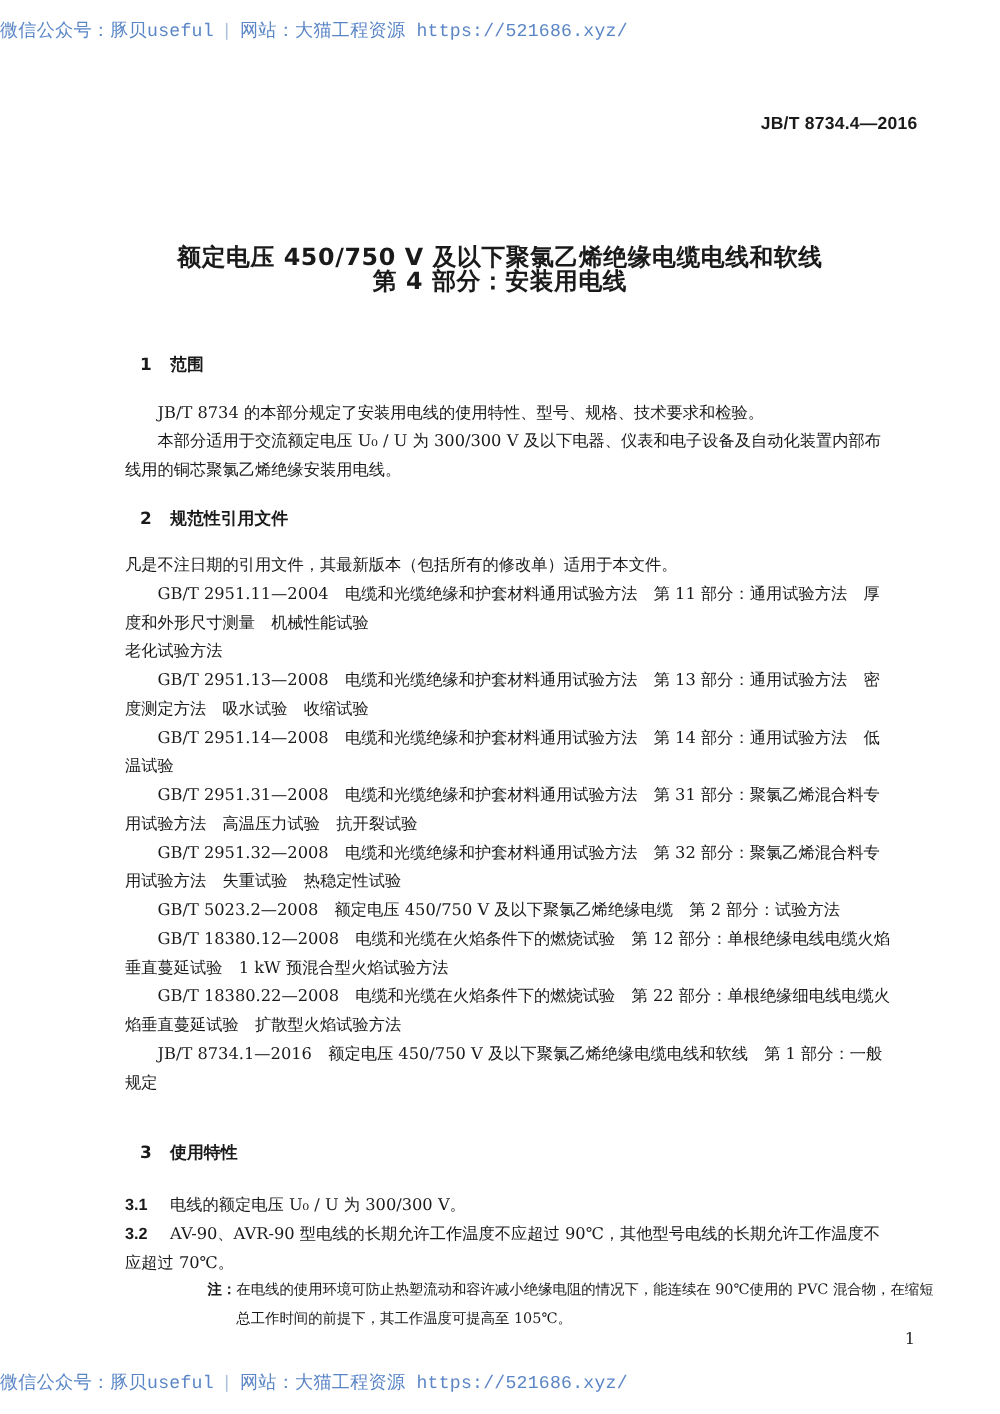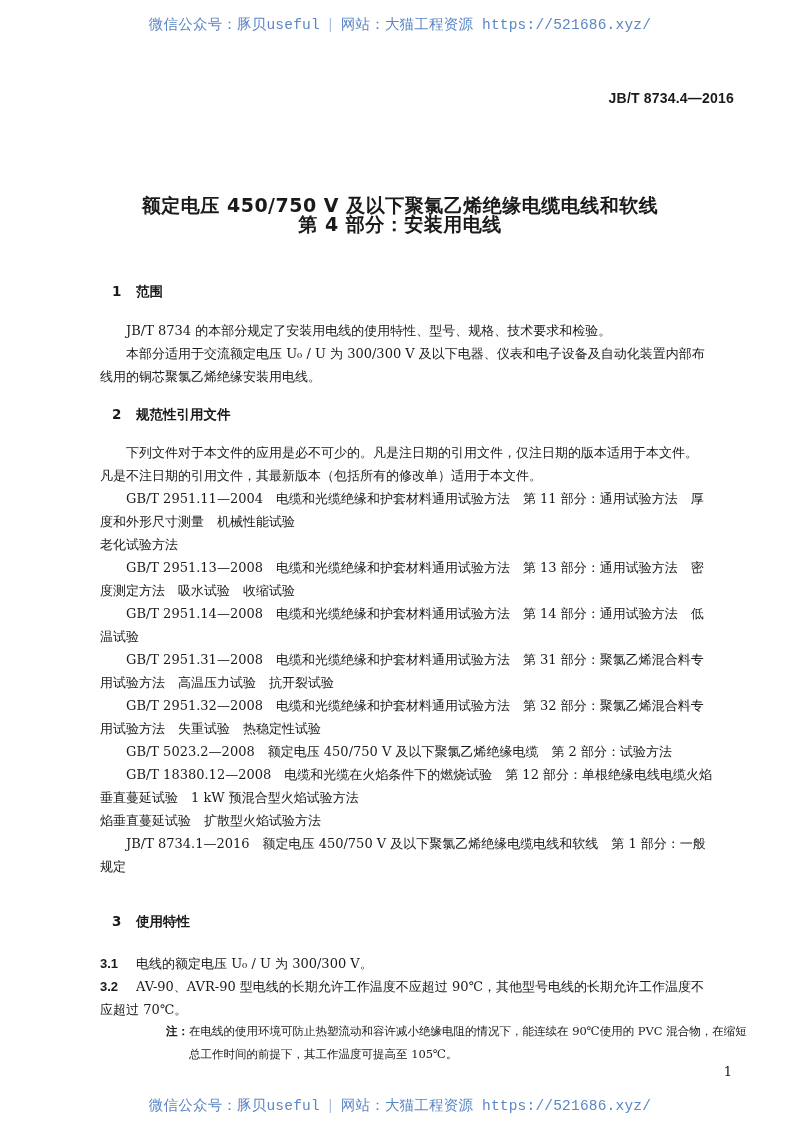--- a/index.html
+++ b/index.html
@@ -1,17 +1,17 @@
 <!DOCTYPE html>
 <html><head>
   <meta charset="utf-8">
   <style>
     html, body { margin: 0; padding: 0; background: #ffffff; }
     body { width: 800px; height: 1131px; position: relative; overflow: hidden; color: #1a1a1a; font-family: "DejaVu Serif", "Liberation Serif", serif; }
-    .wm { position: absolute; left: 0; width: 800px; text-align: center; color: #5b86c6; font-family: "Liberation Mono", "DejaVu Sans Mono", monospace; font-size: 14.5px; letter-spacing: 0.2px; white-space: nowrap; }
+    .wm { position: absolute; left: 0; width: 800px; text-align: left; color: #5b86c6; font-family: "Liberation Mono", "DejaVu Sans Mono", monospace; font-size: 14.5px; letter-spacing: 0.2px; white-space: nowrap; }
     .wm .sep { color: #a9bfe0; margin: 0 6px; }
     .wm-top { top: 15px; }
     .wm-bottom { top: 1096px; }
     .std-no { position: absolute; top: 90px; right: 66px; font-family: "Liberation Sans", "DejaVu Sans", sans-serif; font-weight: bold; font-size: 14px; letter-spacing: 0.2px; }
     .title { position: absolute; left: 0; width: 800px; text-align: center; font-family: "DejaVu Sans", "Liberation Sans", sans-serif; font-weight: bold; font-size: 19px; letter-spacing: 0.5px; white-space: nowrap; }
     .title1 { top: 181px; margin-top: 12px; }
     .title2 { top: 212px; }
     .heading { position: absolute; left: 100px; font-family: "DejaVu Sans", "Liberation Sans", sans-serif; font-weight: bold; font-size: 13.5px; white-space: nowrap; margin-left: 12px; }
     .heading .num { display: inline-block; width: 24px; }
     .para { position: absolute; left: 100px; width: 640px; font-size: 13px; line-height: 23px; text-align: justify; }
@@ -41,21 +41,20 @@
 <div class="para" style="top:319px;">
   <span class="line"><span class="ind"></span><span>JB/T 8734 的本部分规定了安装用电线的使用特性、型号、规格、技术要求和检验。</span></span>
   <span class="line"><span class="ind"></span><span>本部分适用于交流额定电压 U₀ / U 为 300/300 V 及以下电器、仪表和电子设备及自动化装置内部布</span></span>
   <span class="line">线用的铜芯聚氯乙烯绝缘安装用电线。</span>
 </div>
 
 <div class="heading" style="top:406px;">
   <span class="num">2</span><span>规范性引用文件</span>
 </div>
 <div class="para" style="top:441px;">
-  <span class="line"><span class="ind"></span><span>下列文件对于本文件的应用是必不可少的。凡是注日期的引用文件，仅注日期的版本适用于本文件。</span></span>
   <span class="line">凡是不注日期的引用文件，其最新版本（包括所有的修改单）适用于本文件。</span>
 
   <span class="line"><span class="ind"></span><span>GB/T 2951.11—2004　电缆和光缆绝缘和护套材料通用试验方法　第 11 部分：通用试验方法　厚</span></span>
   <span class="line">度和外形尺寸测量　机械性能试验</span>
 
   <span class="line">老化试验方法</span>
 
   <span class="line"><span class="ind"></span><span>GB/T 2951.13—2008　电缆和光缆绝缘和护套材料通用试验方法　第 13 部分：通用试验方法　密</span></span>
   <span class="line">度测定方法　吸水试验　收缩试验</span>
 
@@ -66,20 +65,21 @@
   <span class="line">用试验方法　高温压力试验　抗开裂试验</span>
 
   <span class="line"><span class="ind"></span><span>GB/T 2951.32—2008　电缆和光缆绝缘和护套材料通用试验方法　第 32 部分：聚氯乙烯混合料专</span></span>
   <span class="line">用试验方法　失重试验　热稳定性试验</span>
 
   <span class="line"><span class="ind"></span><span>GB/T 5023.2—2008　额定电压 450/750 V 及以下聚氯乙烯绝缘电缆　第 2 部分：试验方法</span></span>
 
   <span class="line"><span class="ind"></span><span>GB/T 18380.12—2008　电缆和光缆在火焰条件下的燃烧试验　第 12 部分：单根绝缘电线电缆火焰</span></span>
   <span class="line">垂直蔓延试验　1 kW 预混合型火焰试验方法</span>
 
+  <span class="line"><span class="ind"></span><span>GB/T 18380.22—2008　电缆和光缆在火焰条件下的燃烧试验　第 22 部分：单根绝缘细电线电缆火</span></span>
   <span class="line">焰垂直蔓延试验　扩散型火焰试验方法</span>
 
   <span class="line"><span class="ind"></span><span>JB/T 8734.1—2016　额定电压 450/750 V 及以下聚氯乙烯绝缘电缆电线和软线　第 1 部分：一般</span></span>
   <span class="line">规定</span>
 </div>
 
 <div class="heading" style="top:913px;">
   <span class="num">3</span><span>使用特性</span>
 </div>
 <div class="sub" style="top:952px;">

